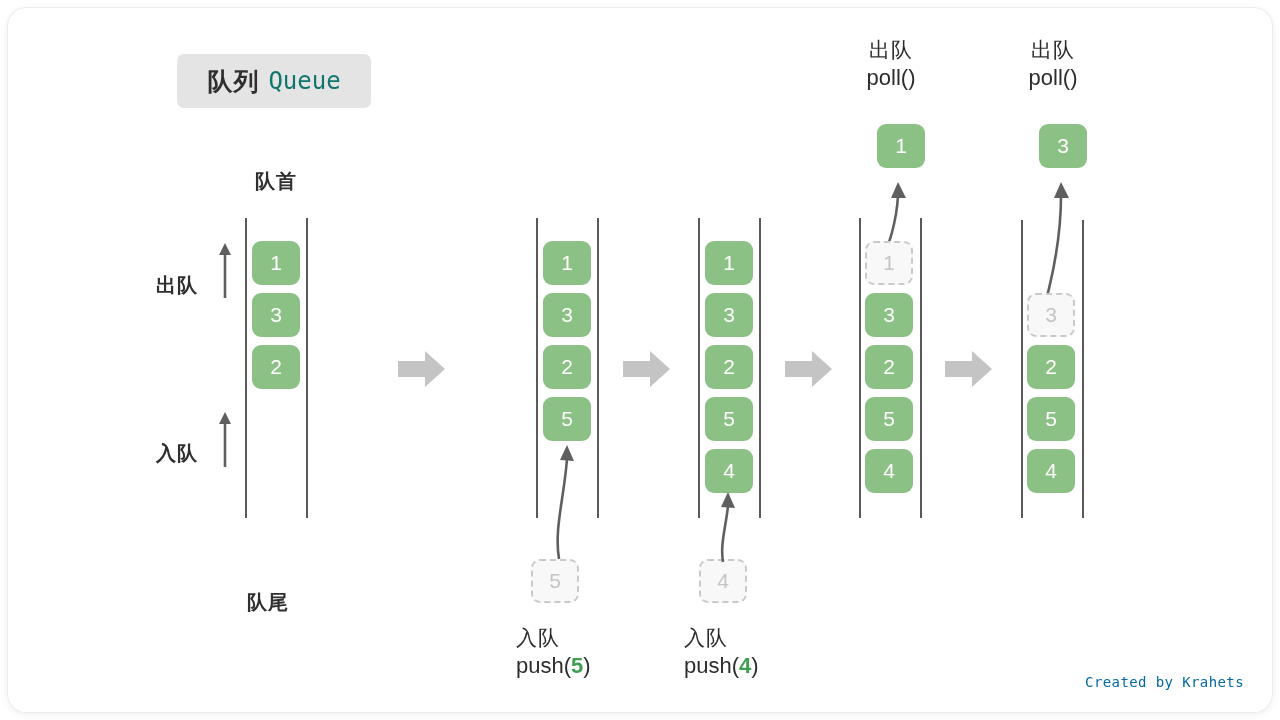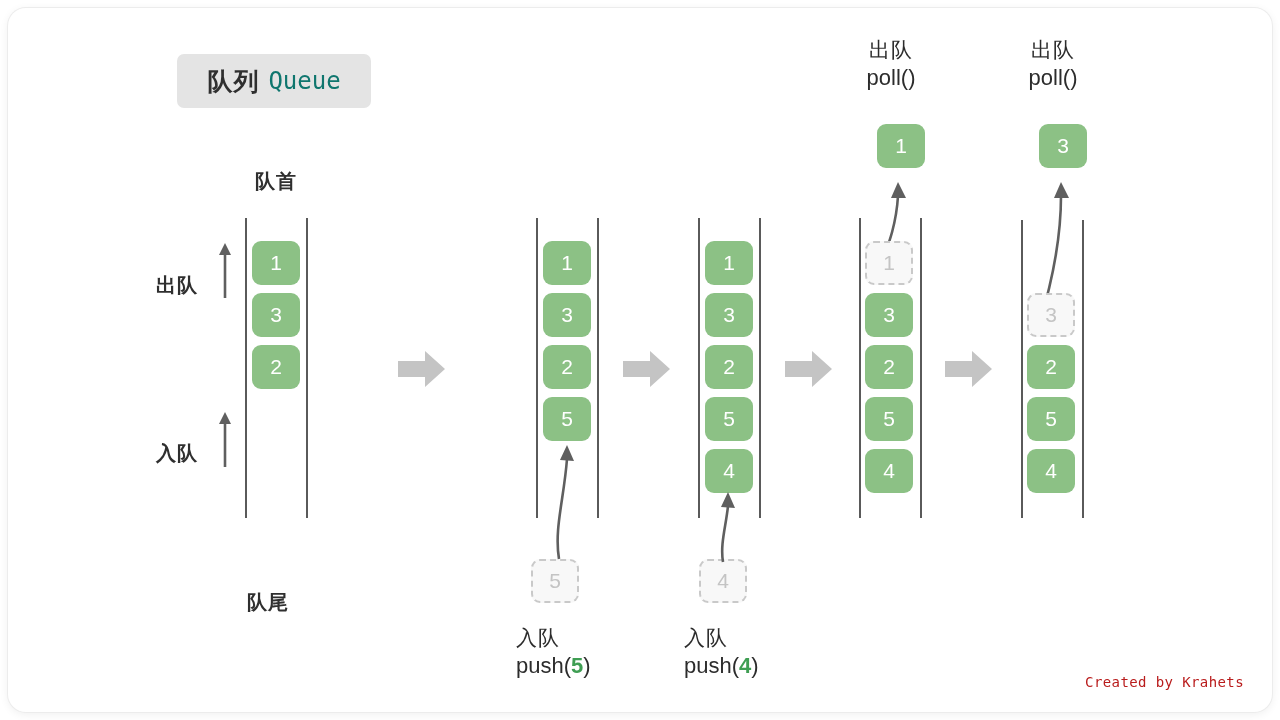--- a/index.html
+++ b/index.html
@@ -91,21 +91,21 @@
   
   .up-arrow { width: 14px; height: 56px; }
 
   
   .curve { overflow: visible; }
 
   
   #watermark {
     right: 28px; bottom: 22px;
     font-family: "DejaVu Sans Mono", "Liberation Mono", monospace;
-    font-size: 14px; color: #b91c1c; letter-spacing: 0.4px;
+    font-size: 14px; color: #0369a1; letter-spacing: 0.4px;
   }
 </style>
 </head>
 <body>
 
 <div id="card">
 
   <div class="abs" id="title-badge">
     <span class="cn">队列</span>
     <span class="en">Queue</span>

